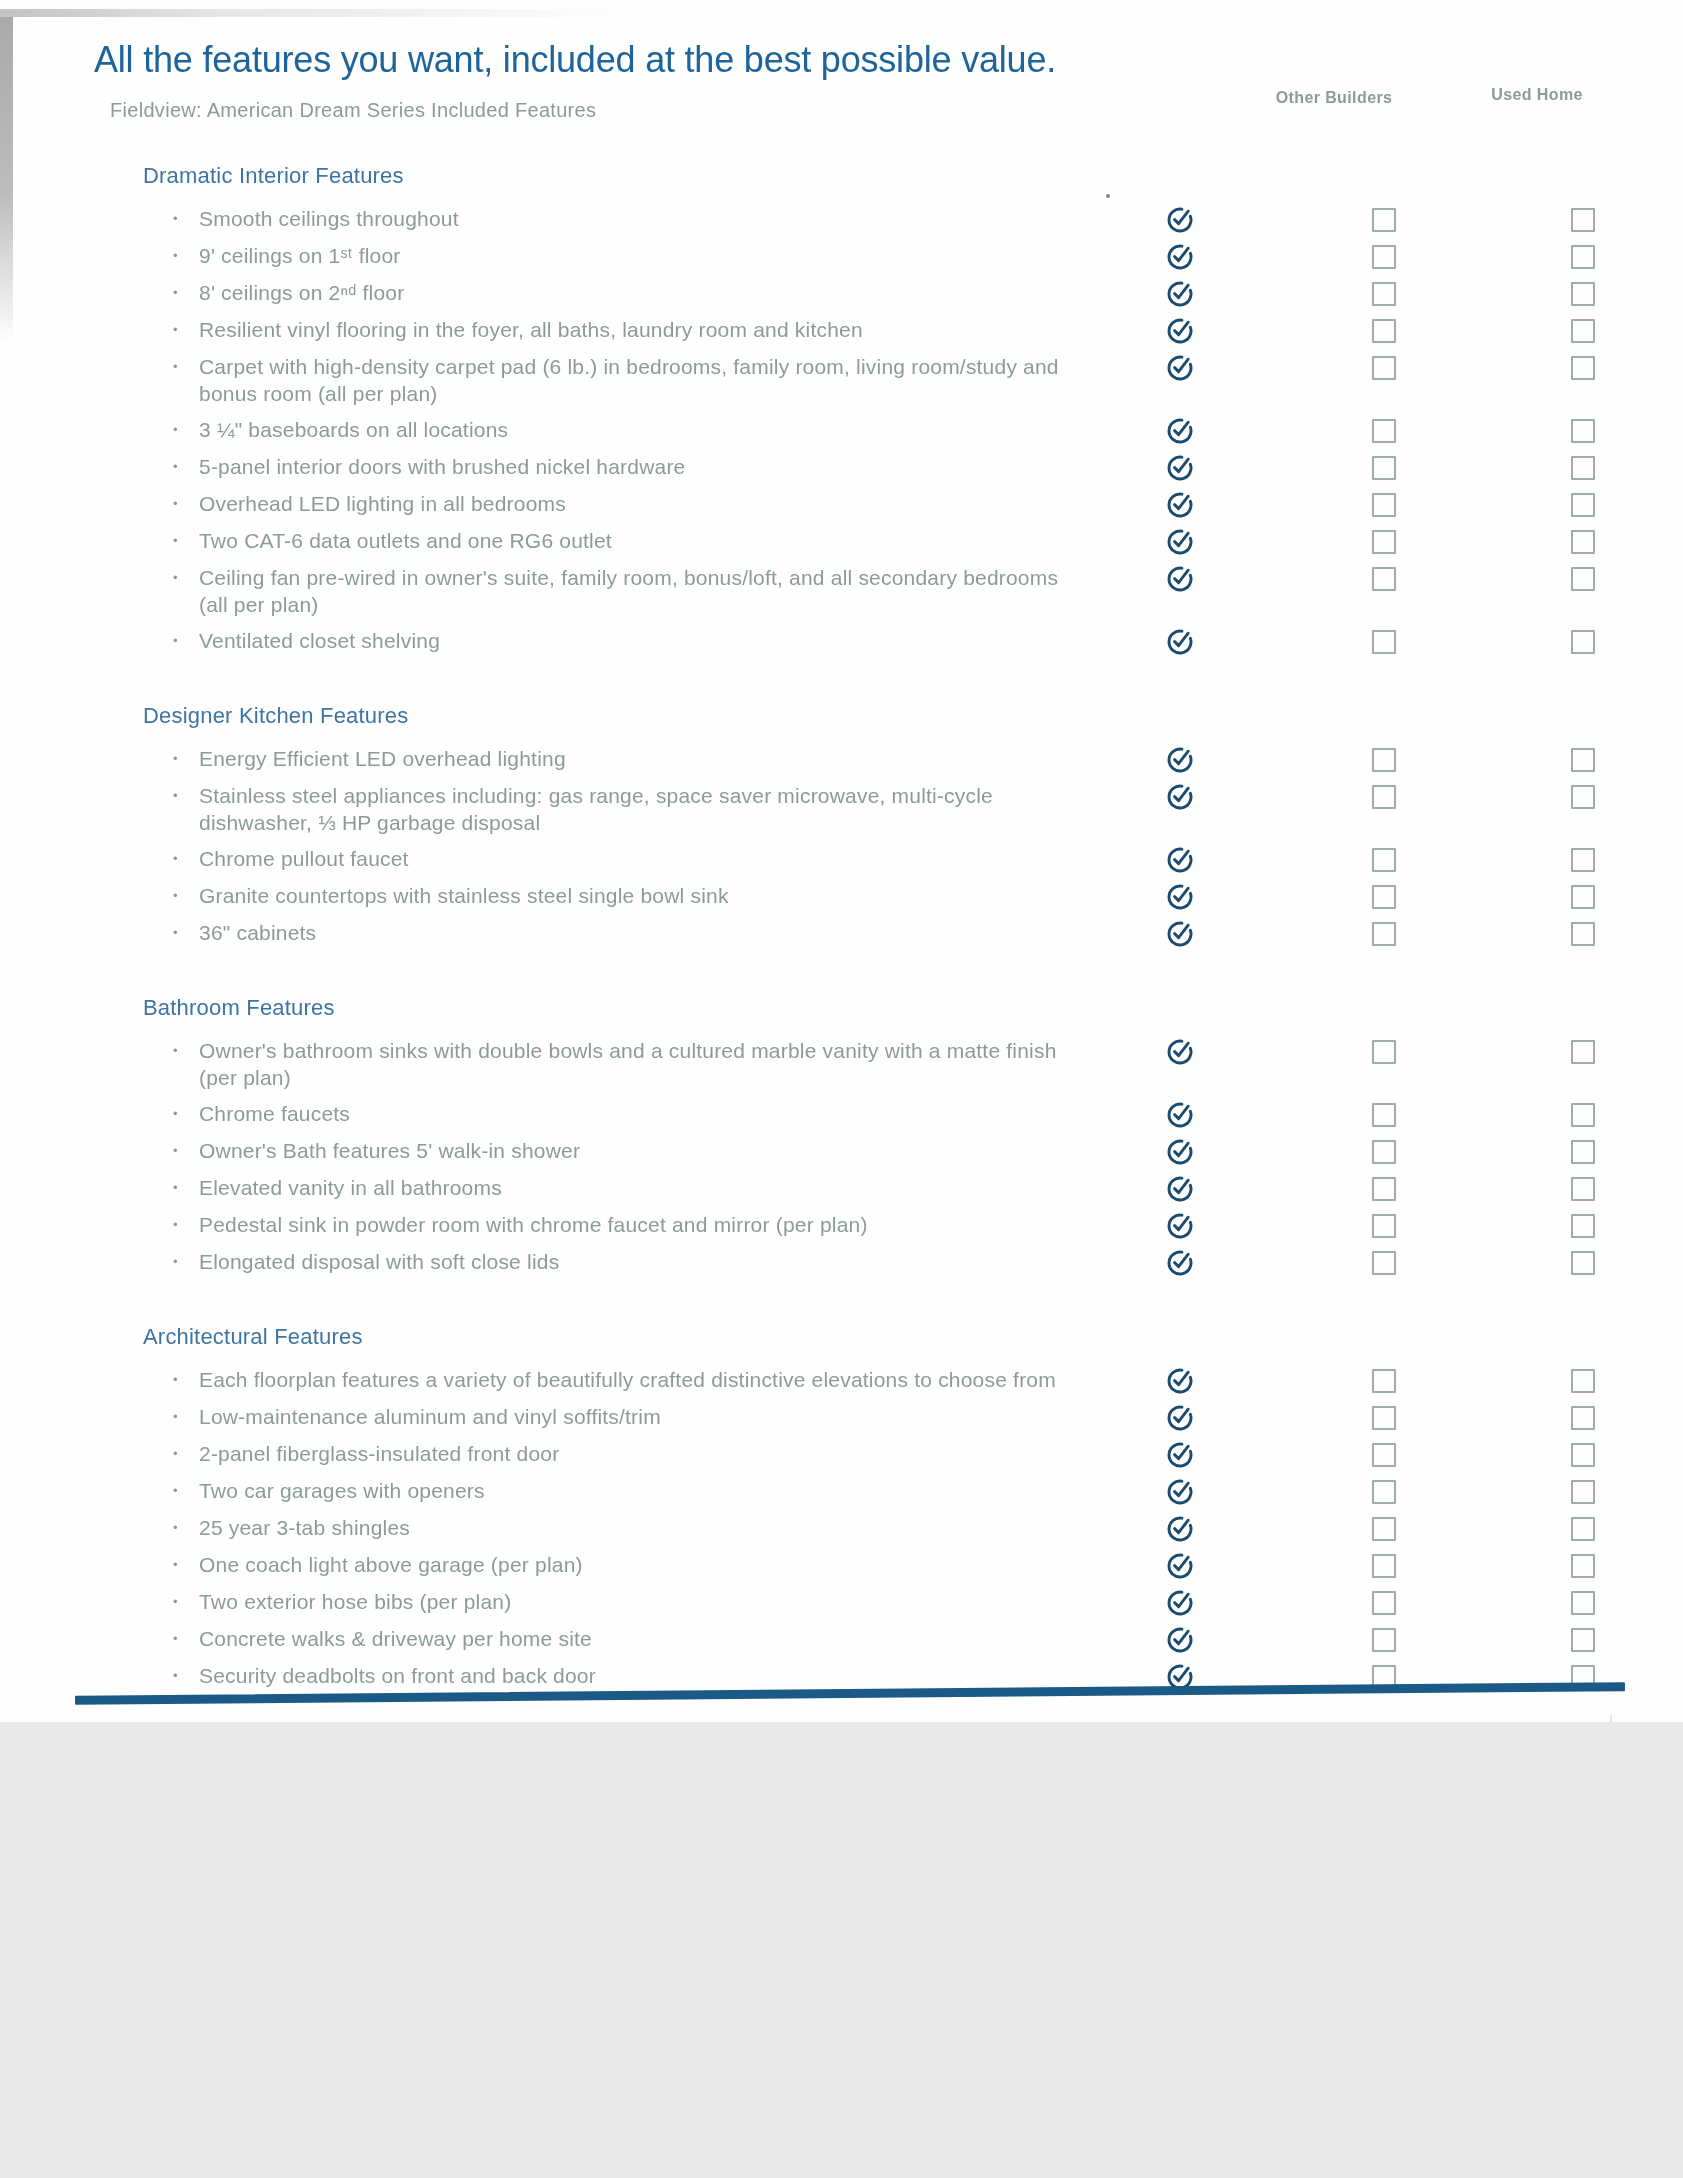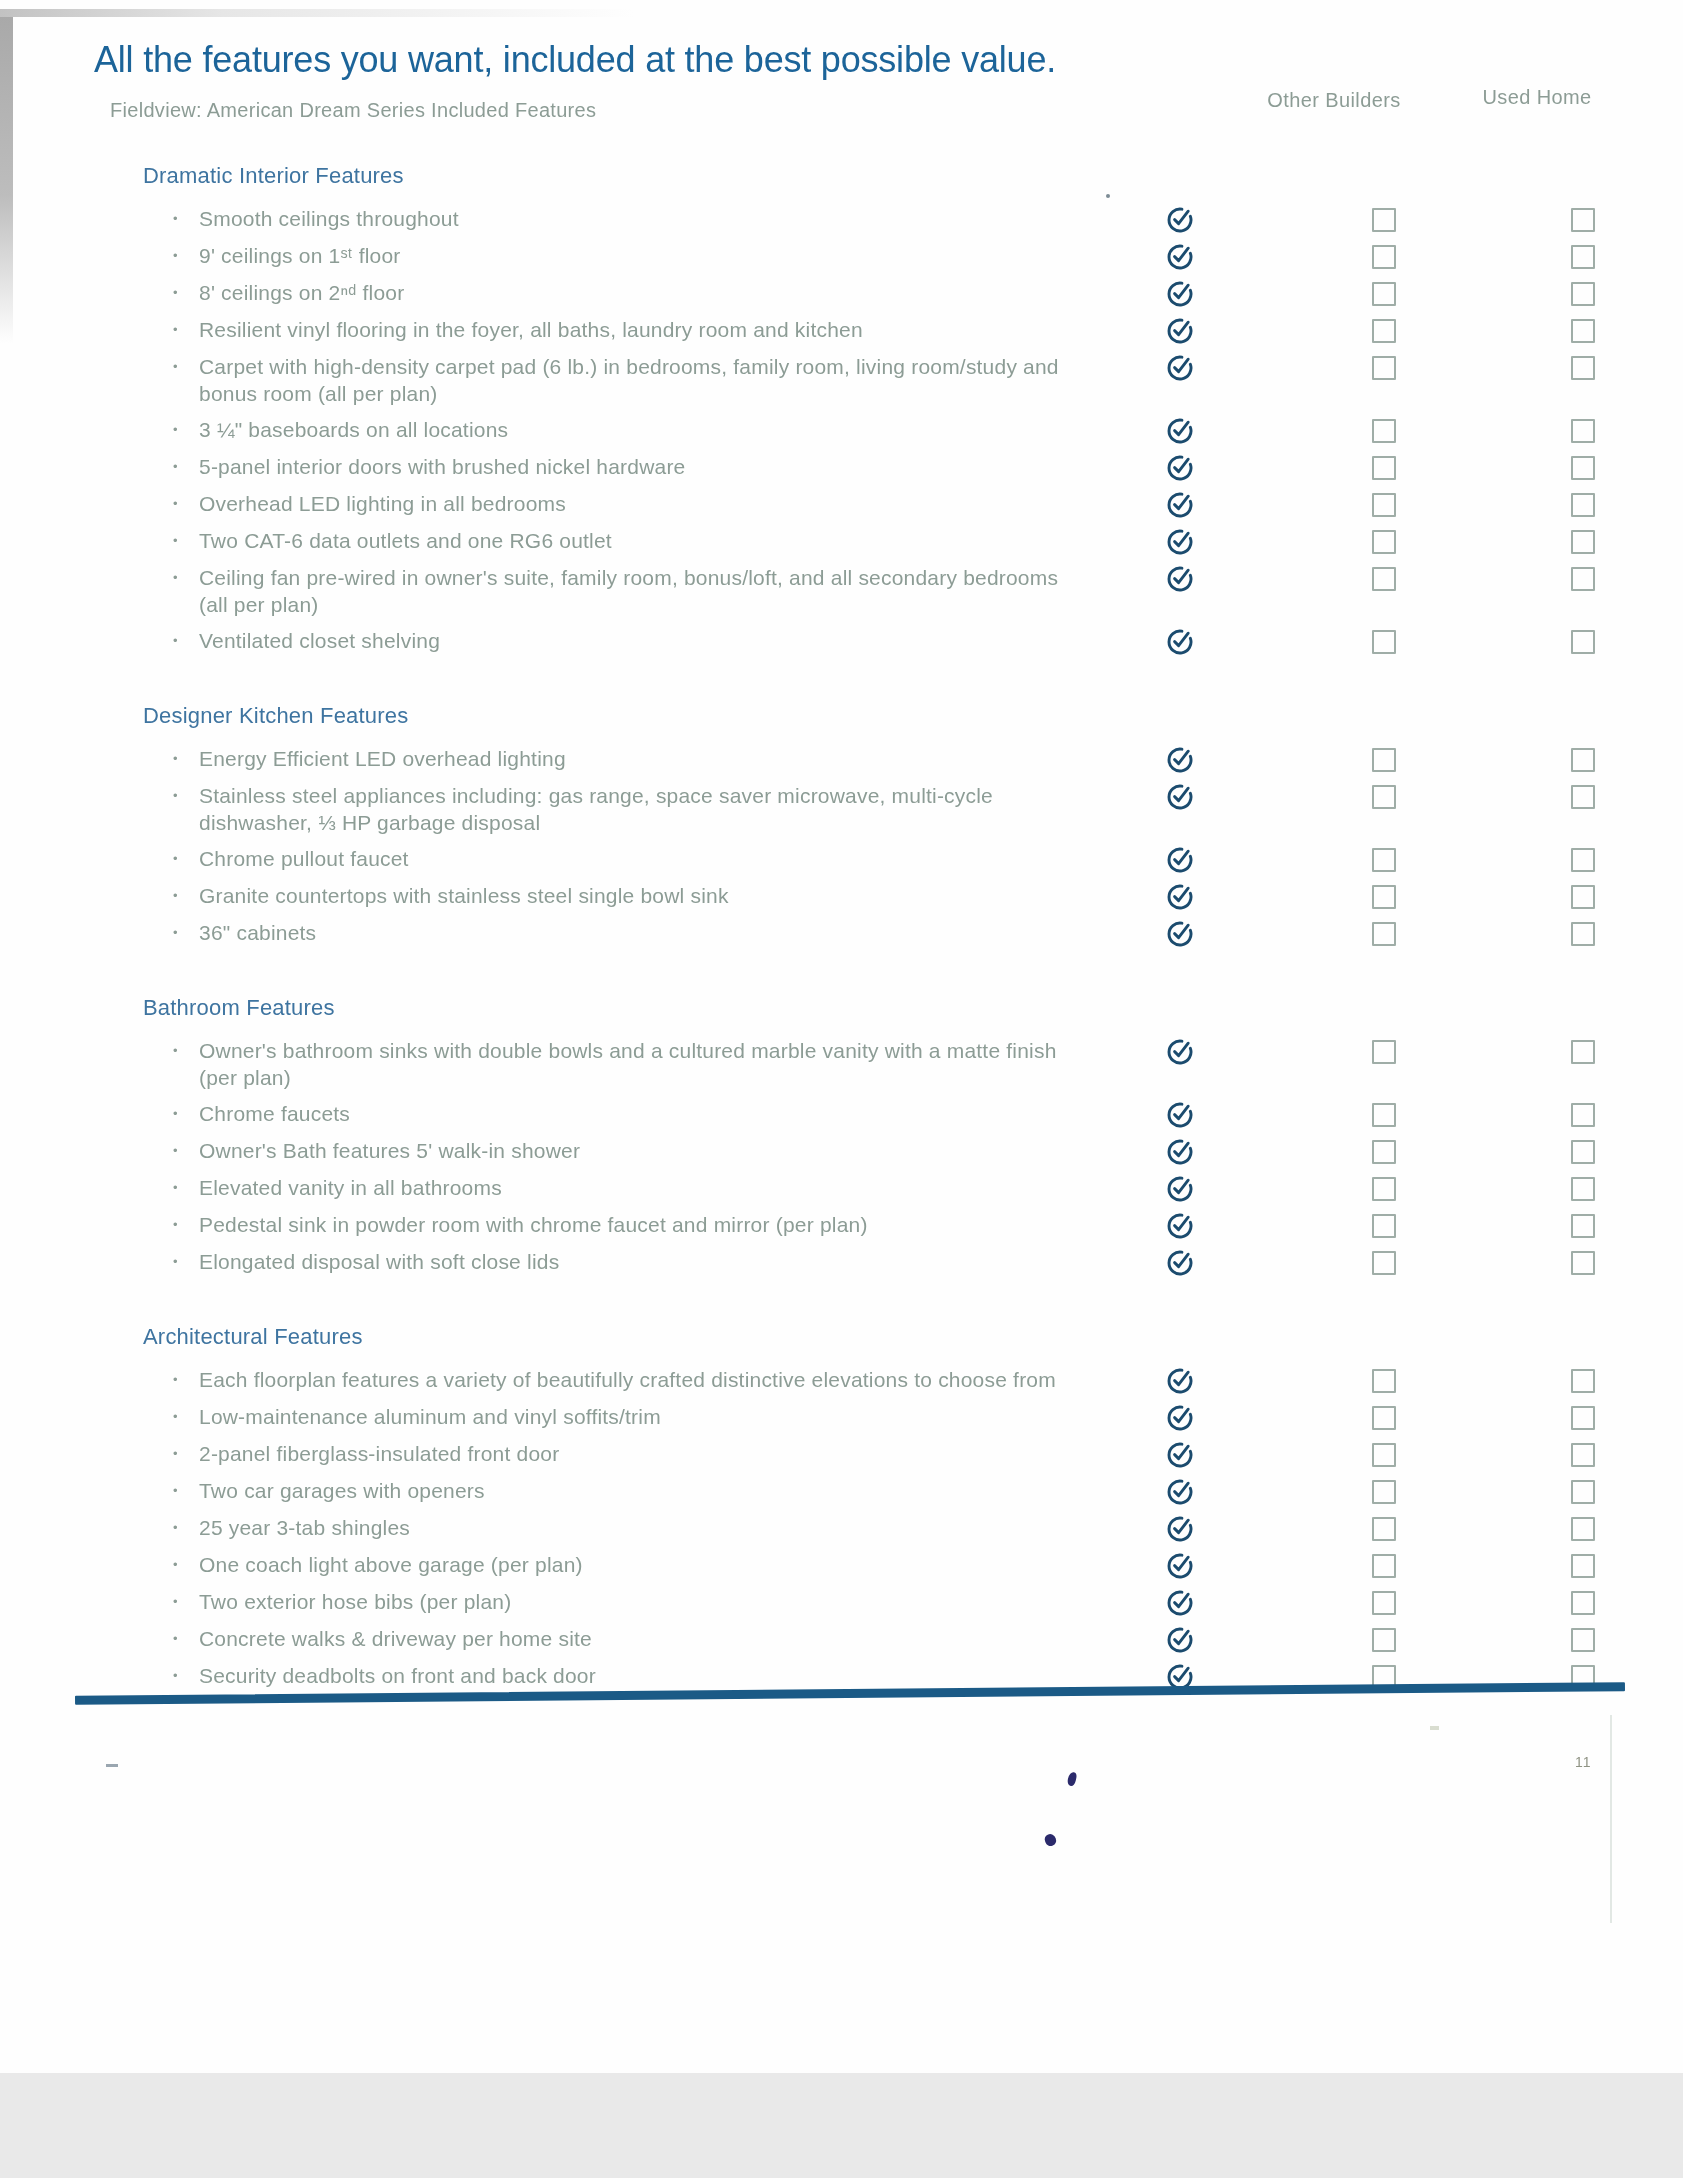--- a/index.html
+++ b/index.html
@@ -6,42 +6,42 @@
     --title:#1c6499;
     --section-heading:#3e74a0;
     --body-text:#8c9c95;
     --check-icon:#1b4b6e;
     --checkbox-border:#9fada7;
     --divider:#1b5a86;
   }
   html,body{margin:0;padding:0;background:#e9e9e9;}
   #page{
     position:relative;
-    width:1683px;height:2073px;
+    width:1683px;height:1722px;
     background:#fefefe;
     overflow:hidden;
     font-family:"Liberation Sans","DejaVu Sans",sans-serif;
   }
   
   .edge-left{position:absolute;left:0;top:16px;width:13px;height:327px;
     background:linear-gradient(to bottom,#a9a9a9 0%,#bdbdbd 55%,rgba(200,200,200,0) 100%);}
   .edge-top{position:absolute;left:0;top:9px;width:634px;height:8px;
     background:linear-gradient(to right,#c2c2c2 0%,#e6e6e6 35%,rgba(240,240,240,0) 100%);}
   .title{
     position:absolute;left:94px;top:14px;width:1188px;
     font-size:36px;line-height:44px;font-weight:500;
     color:var(--title);letter-spacing:-0.2px;
   }
   .subtitle{
     position:absolute;left:94px;top:99px;width:693px;
     font-size:20px;color:var(--body-text);letter-spacing:0.3px;margin-left:16px;
   }
   .col-header{
     position:absolute;top:89px;transform:translateX(-50%);
-    font-size:20px;color:var(--body-text);letter-spacing:0.4px;white-space:nowrap;
+    font-size:16px;color:var(--body-text);letter-spacing:0.4px;white-space:nowrap;font-weight:bold;
   }
   #col-other{left:1334px;}
   #col-used{left:1537px;top:86px;}
 
   #features{position:absolute;left:0;top:149px;width:1683px;margin-left:40px;}
   .section-title{
     margin:48px 0 16px 103px;
     font-size:22px;font-weight:400;
     color:var(--section-heading);letter-spacing:0.2px;
   }

